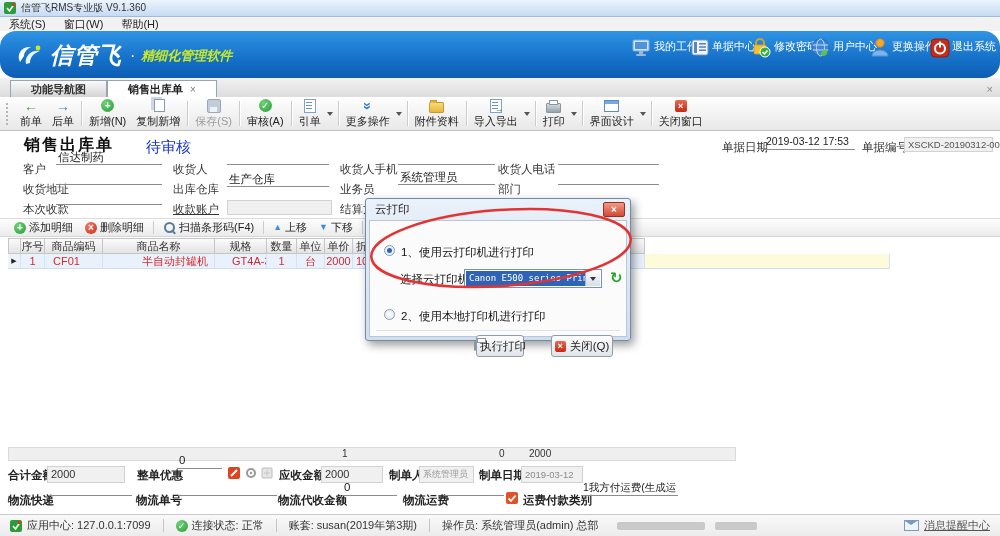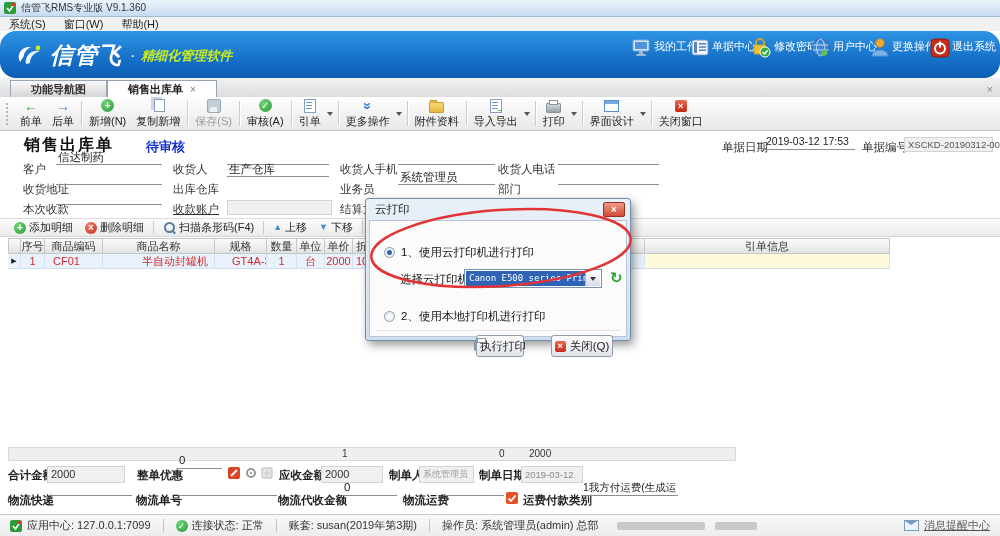--- a/index.html
+++ b/index.html
@@ -81,21 +81,21 @@
   .i-scan::before{content:"";position:absolute;left:1px;top:1px;width:7px;height:7px;border:2px solid #5a7a9a;border-radius:50%;}
   .i-scan::after{content:"";position:absolute;right:0px;bottom:1px;width:5px;height:2px;background:#5a7a9a;transform:rotate(45deg);}
   .i-bars{width:11px;height:10px;margin-top:2px;
     background:linear-gradient(90deg,#f5b43e 0 3px,transparent 3px 4px,#4a90d9 4px 7px,transparent 7px 8px,#62b53e 8px 11px);}
   .i-mail{width:13px;height:9px;background:#eef4fb;border:1px solid #7a98c0;position:relative;display:inline-block;}
   .i-mail::before{content:"";position:absolute;left:0;top:0;border-left:6px solid transparent;
     border-right:6px solid transparent;border-top:4px solid #7a98c0;}
   
   .doc-title{font-family:"Liberation Serif","DejaVu Serif",serif;font-weight:bold;font-size:16px;
     letter-spacing:2px;color:#111;}
-  .doc-status{font-weight:bold;font-size:13px;}
+  .doc-status{font-weight:normal;font-size:15px;}
   .flabel{font-size:11.5px;color:#333;}
   .blabel{font-size:11.5px;color:#222;font-weight:bold;}
   .uline{border-bottom:1px solid #8c8c8c;height:14px;font-size:11.5px;color:#222;padding-left:2px;}
   .gbox{background:#f0f0f0;border:1px solid #d2d2d2;height:13px;line-height:13px;font-size:10px;color:#555;padding-left:3px;}
   
   .gridbar{position:absolute;left:0;top:218px;width:100%;height:19px;box-sizing:border-box;
     background:linear-gradient(#fdfdfd,#ebebeb);border-top:1px solid #dcdcdc;border-bottom:1px solid #d6d6d6;
     display:flex;align-items:center;padding-left:8px;font-size:11px;color:#222;}
   .gbtn{display:flex;align-items:center;gap:3px;padding:0 6px;cursor:pointer;}
   .gbtn.disabled{color:#a5a5a5;}
@@ -122,21 +122,21 @@
     color:#fff;font-size:9px;font-weight:bold;line-height:12px;text-align:center;margin-right:4px;}
   
   .dialog{position:absolute;left:365px;top:198px;width:266px;height:143px;box-sizing:border-box;z-index:10;
     background:linear-gradient(#e9f1f9,#cfdeee);border:1px solid #6f8cab;border-radius:3px;
     box-shadow:3px 4px 10px rgba(0,0,0,.4);}
   .dlg-title{position:absolute;left:9px;top:3px;font-size:11.5px;color:#222;}
   .dlg-close{position:absolute;right:5px;top:3px;width:22px;height:15px;box-sizing:border-box;
     background:linear-gradient(#f09a86,#d24937);border:1px solid #93321f;border-radius:2px;
     color:#fff;font-size:10px;font-weight:bold;line-height:13px;text-align:center;cursor:pointer;}
   .dlg-body{position:absolute;left:3px;right:3px;top:21px;bottom:3px;background:#fbfbfb;border:1px solid #b8c6d8;}
-  .dlg-opt{position:absolute;left:14px;display:flex;align-items:center;gap:6px;font-size:11.5px;color:#111;}
+  .dlg-opt{position:absolute;left:14px;display:flex;gap:6px;font-size:11.5px;color:#111;}
   .radio{width:11px;height:11px;box-sizing:border-box;border-radius:50%;border:1px solid #8a9cb2;
     background:radial-gradient(#fff,#dce6f0);position:relative;}
   .radio.sel::after{content:"";position:absolute;left:2px;top:2px;width:5px;height:5px;border-radius:50%;background:#2f63b5;}
   .combo{position:absolute;left:94px;top:48px;width:138px;height:19px;box-sizing:border-box;
     background:#fff;border:1px solid #7593b2;}
   .combo-sel{position:absolute;left:1px;top:1px;right:16px;bottom:1px;background:#2f63b5;color:#fff;
     font-family:"DejaVu Sans Mono","Liberation Mono",monospace;font-size:9px;line-height:15px;padding-left:3px;overflow:hidden;}
   .combo-btn{position:absolute;right:1px;top:1px;bottom:1px;width:14px;
     background:linear-gradient(#fdfdfd,#d7dee8);border-left:1px solid #a9b8c8;display:flex;align-items:center;justify-content:center;}
   .combo-btn i{width:0;height:0;border-left:3px solid transparent;border-right:3px solid transparent;border-top:4px solid #334;}
@@ -390,21 +390,21 @@
   <div class="abs flabel" style="left:173px;top:162px;">收货人</div>
   <div class="abs uline" style="left:227px;top:150px;width:100px;"></div>
   <div class="abs flabel" style="left:340px;top:162px;">收货人手机</div>
   <div class="abs uline" style="left:398px;top:150px;width:95px;"></div>
   <div class="abs flabel" style="left:498px;top:162px;">收货人电话</div>
   <div class="abs uline" style="left:558px;top:150px;width:99px;"></div>
 
   <div class="abs flabel" style="left:23px;top:182px;">收货地址</div>
   <div class="abs uline" style="left:56px;top:170px;width:104px;"></div>
   <div class="abs flabel" style="left:173px;top:182px;">出库仓库</div>
-  <div class="abs uline" style="left:227px;top:162px;width:100px;">生产仓库</div>
+  <div class="abs uline" style="left:227px;top:172px;width:100px;">生产仓库</div>
   <div class="abs flabel" style="left:340px;top:182px;">业务员</div>
   <div class="abs uline" style="left:398px;top:170px;width:95px;">系统管理员</div>
   <div class="abs flabel" style="left:498px;top:182px;">部门</div>
   <div class="abs uline" style="left:558px;top:170px;width:99px;"></div>
 
   <div class="abs flabel" style="left:23px;top:202px;">本次收款</div>
   <div class="abs uline" style="left:56px;top:190px;width:104px;"></div>
   <div class="abs flabel" style="left:173px;top:202px;text-decoration:underline;">收款账户</div>
   <div class="abs gbox" style="left:227px;top:200px;width:100px;"></div>
   <div class="abs flabel" style="left:340px;top:202px;">结算方</div>
@@ -448,21 +448,20 @@
   <div class="gh first" style="left:8px;width:13px;"></div>
   <div class="gh" style="left:21px;width:24px;">序号</div>
   <div class="gh" style="left:45px;width:58px;">商品编码</div>
   <div class="gh" style="left:103px;width:112px;">商品名称</div>
   <div class="gh" style="left:215px;width:52px;">规格</div>
   <div class="gh" style="left:267px;width:30px;">数量</div>
   <div class="gh" style="left:297px;width:28px;">单位</div>
   <div class="gh" style="left:325px;width:28px;">单价</div>
   <div class="gh" style="left:353px;width:47px;text-align:left;padding-left:3px;">折扣</div>
   <div class="gh" style="left:400px;width:245px;"></div>
-  <div class="gh" style="left:645px;width:245px;">引单信息</div>
 
   <div class="gr" style="left:8px;width:13px;background:#edf3fa;color:#222;font-size:7px;">▶</div>
   <div class="gr redtx" style="left:21px;width:24px;">1</div>
   <div class="gr redtx" style="left:45px;width:58px;text-align:left;padding-left:8px;">CF01</div>
   <div class="gr redtx" style="left:103px;width:112px;text-align:left;padding-left:39px;">半自动封罐机</div>
   <div class="gr redtx" style="left:215px;width:52px;text-align:left;padding-left:17px;">GT4A-3</div>
   <div class="gr redtx" style="left:267px;width:30px;">1</div>
   <div class="gr redtx" style="left:297px;width:28px;">台</div>
   <div class="gr redtx" style="left:325px;width:28px;">2000</div>
   <div class="gr redtx" style="left:353px;width:47px;text-align:left;padding-left:3px;">100</div>

